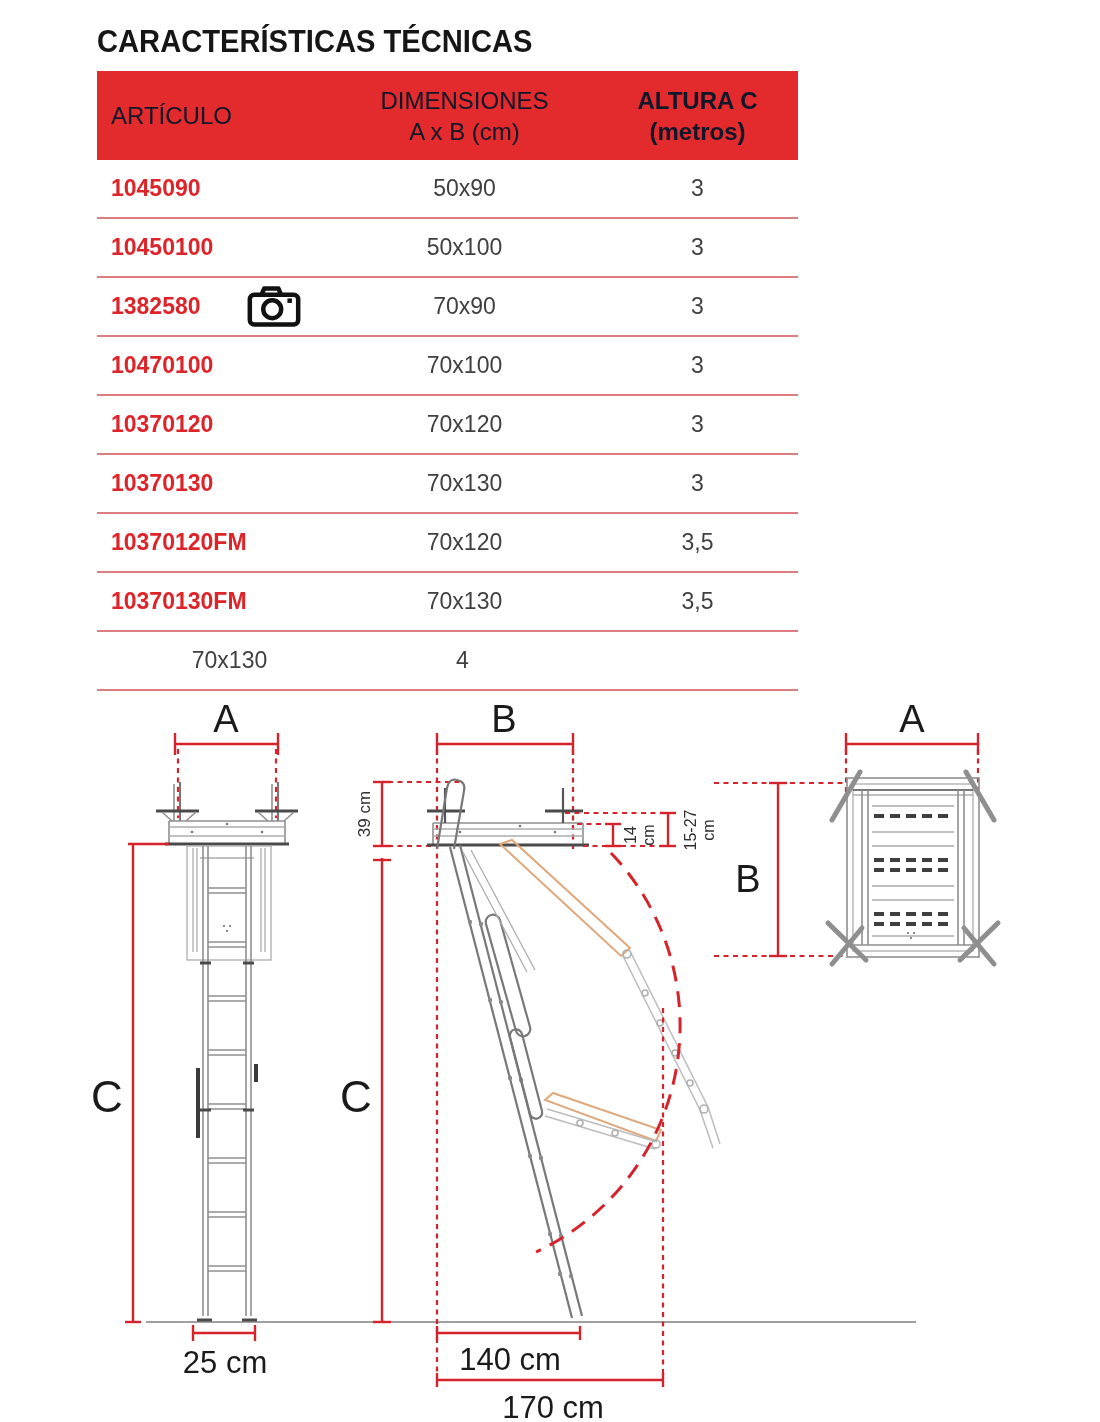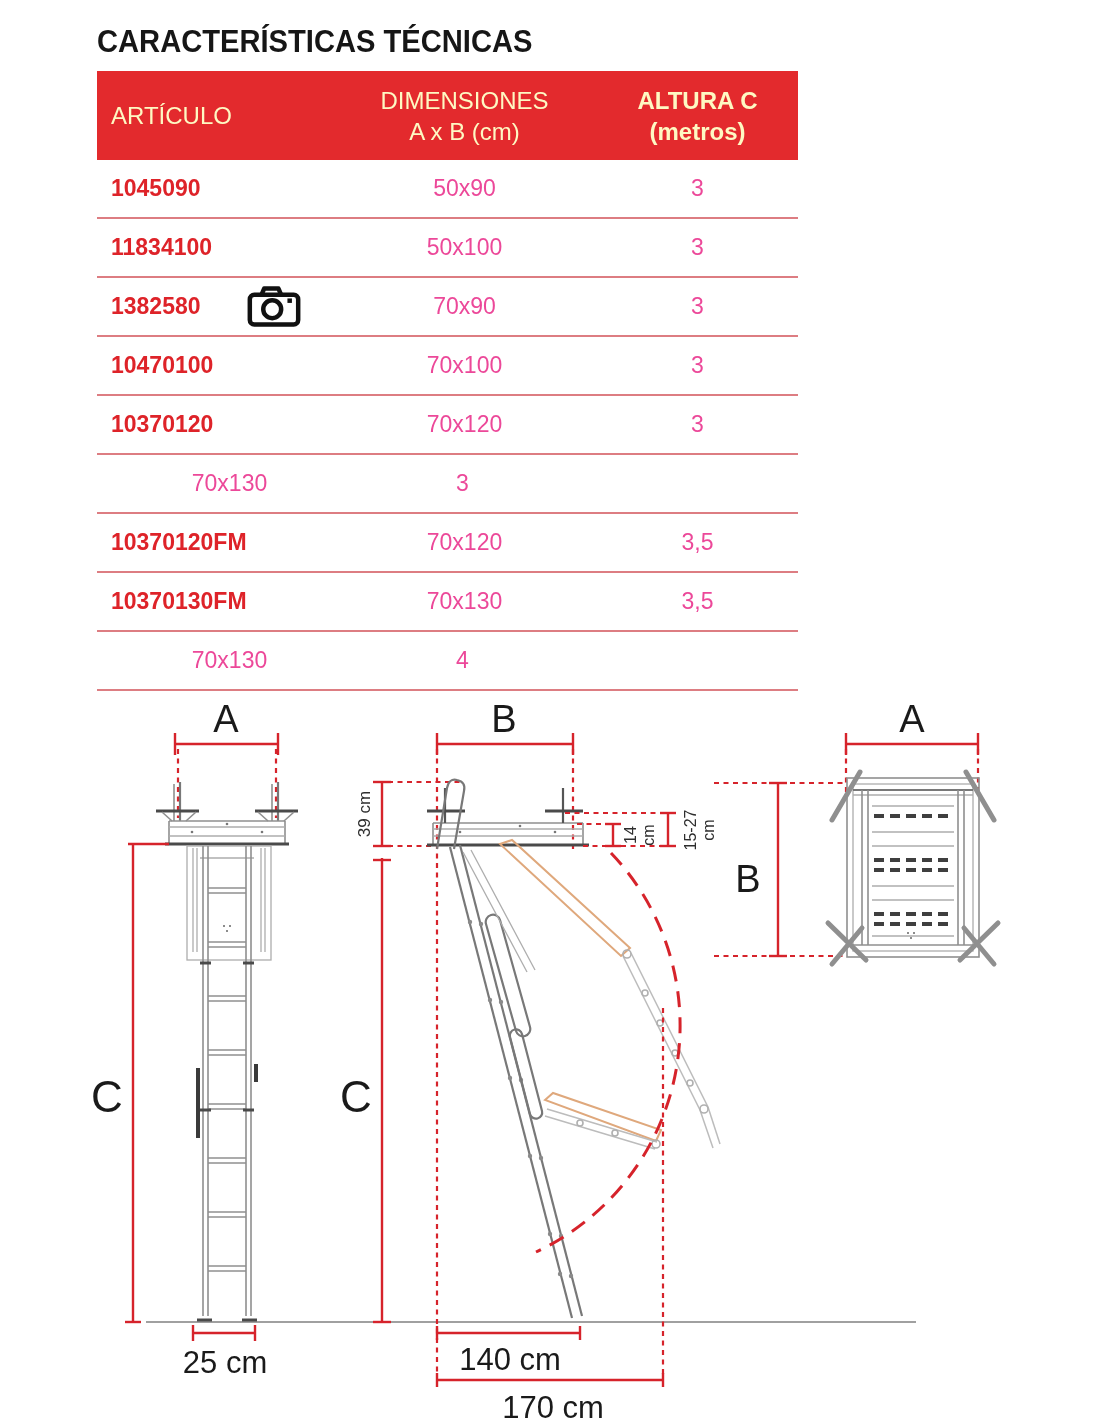--- a/index.html
+++ b/index.html
@@ -2,27 +2,27 @@
 <html><head>
 <meta charset="utf-8">
 <style>
   html,body{margin:0;padding:0;background:#ffffff;font-family:"Liberation Sans",sans-serif;}
   .canvas{position:relative;width:1100px;height:1422px;background:#fff;overflow:hidden;margin-top:20px;}
 
   .title{position:absolute;left:97px;top:4px;font-size:31px;font-weight:700;color:#161616;
          transform:scaleX(.94);transform-origin:left top;white-space:nowrap;}
 
   .spec-table{position:absolute;left:97px;top:51px;width:701px;}
-  .thead{display:flex;background:#e32a2d;color:#fef9c3;height:89px;}
+  .thead{display:flex;background:#e32a2d;color:#0f172a;height:89px;}
   .th{display:flex;flex-direction:column;justify-content:center;font-size:24px;line-height:31px;text-align:center;}
   .th.c-article{width:235px;align-items:flex-start;padding-left:14px;box-sizing:border-box;}
   .th.c-dims{width:265px;justify-content:center;}
   .th.c-alt{width:201px;font-weight:bold;}
   .trow{display:flex;height:59px;border-bottom:2px solid #dd7d82;box-sizing:border-box;align-items:center;}
-  .td{font-size:23px;color:#ec4899;}
+  .td{font-size:23px;color:#404040;}
   .td.c-article{width:235px;padding-left:14px;box-sizing:border-box;font-weight:700;color:#de2329;display:flex;align-items:center;}
   .td.c-dims{width:265px;text-align:center;}
   .td.c-alt{width:201px;text-align:center;}
   .camera{margin-left:46px;display:block;flex:0 0 auto;}
 
   svg.diagram{position:absolute;left:0;top:660px;}
   .g{stroke:#8f8f8f;stroke-width:1.6;fill:none;}
   .g2{stroke:#787878;stroke-width:2.2;fill:none;}
   .gd{stroke:#4a4a4a;stroke-width:3;fill:none;}
   .gbx{stroke:#adadad;stroke-width:1.3;fill:none;}
@@ -59,21 +59,21 @@
         <span>(metros)</span>
       </div>
     </div>
 
     <div class="trow">
       <div class="td c-article">1045090</div>
       <div class="td c-dims">50x90</div>
       <div class="td c-alt">3</div>
     </div>
     <div class="trow">
-      <div class="td c-article">11834100</div>
+      <div class="td c-article">10450100</div>
       <div class="td c-dims">50x100</div>
       <div class="td c-alt">3</div>
     </div>
     <div class="trow">
       <div class="td c-article">
         <span>1382580</span>
         <svg class="camera" width="54" height="43" viewBox="0 0 60 48">
           <path d="M16 11 L19 4 L35 4 L38 11" stroke="#111" stroke-width="5" fill="none" stroke-linejoin="round"></path>
           <rect x="3" y="11" width="54" height="33" rx="5" stroke="#111" stroke-width="5" fill="none"></rect>
           <circle cx="28" cy="27" r="10" stroke="#111" stroke-width="5" fill="none"></circle>
@@ -87,20 +87,21 @@
       <div class="td c-article">10470100</div>
       <div class="td c-dims">70x100</div>
       <div class="td c-alt">3</div>
     </div>
     <div class="trow">
       <div class="td c-article">10370120</div>
       <div class="td c-dims">70x120</div>
       <div class="td c-alt">3</div>
     </div>
     <div class="trow">
+      <div class="td c-article">10370130</div>
       <div class="td c-dims">70x130</div>
       <div class="td c-alt">3</div>
     </div>
     <div class="trow">
       <div class="td c-article">10370120FM</div>
       <div class="td c-dims">70x120</div>
       <div class="td c-alt">3,5</div>
     </div>
     <div class="trow">
       <div class="td c-article">10370130FM</div>

